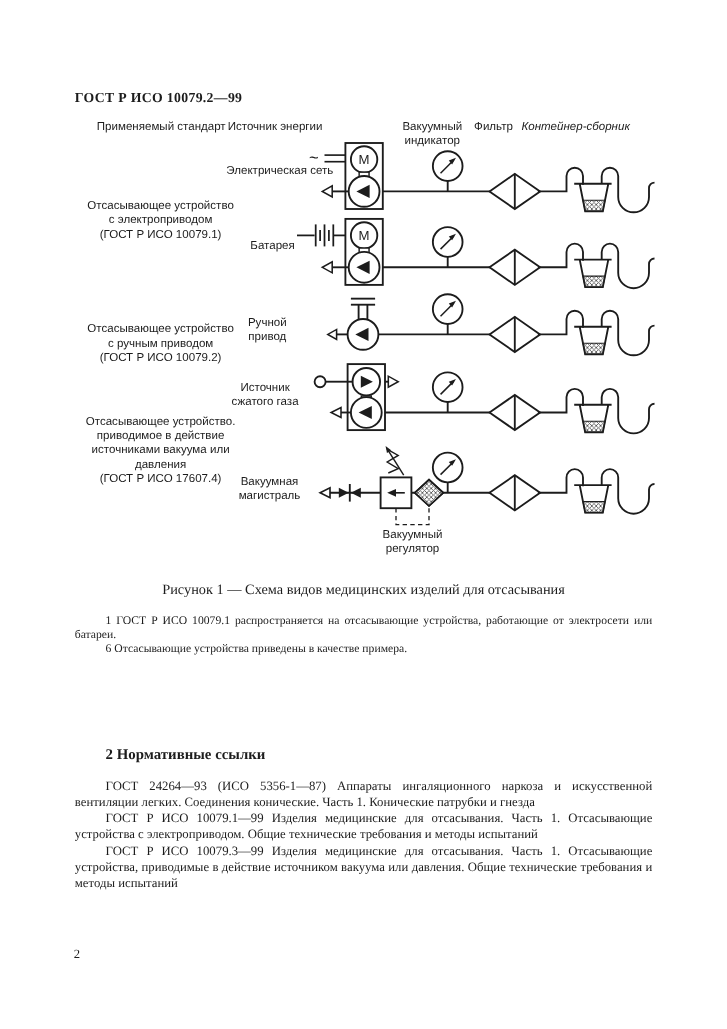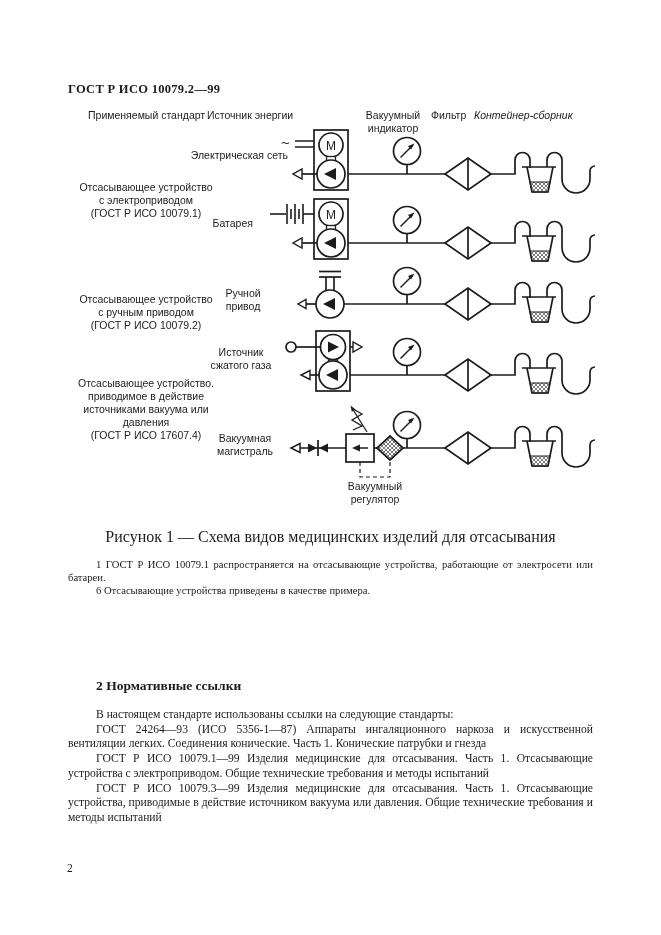--- a/index.html
+++ b/index.html
@@ -21,25 +21,25 @@
     font-family:"Liberation Serif", serif;
     letter-spacing:.3px;
   }
   .dlabel{
     font-family:"Liberation Sans", sans-serif;
     font-size:10.5px;line-height:13px;
     white-space:pre-line;
     color:#1c1c1c;
   }
   .center{text-align:center;}
-  .rightal{text-align:right;}
+  .rightal{text-align:right;margin-left:15px;}
 
   .caption{
     left:68px;top:528px;width:525px;
-    font-size:16px;text-align:center;
+    font-size:13px;text-align:center;
   }
   .notes{
     left:68px;top:558px;width:525px;
     font-size:10.6px;line-height:13.2px;
   }
   .notes .ntitle{
     text-indent:28px;letter-spacing:2.6px;
   }
   .notes p{
     margin:0;text-indent:28px;text-align:justify;
@@ -233,21 +233,20 @@
   <div class="txt caption">Рисунок 1 — Схема видов медицинских изделий для отсасывания</div>
 
   <div class="txt notes">
     <p>1 ГОСТ Р ИСО 10079.1 распространяется на отсасывающие устройства, работающие от электросети или батареи.</p>
     <p>6 Отсасывающие устройства приведены в качестве примера.</p>
   </div>
 
   <div class="txt sec-heading">2 Нормативные ссылки</div>
 
   <div class="txt refs">
-    <p>В настоящем стандарте использованы ссылки на следующие стандарты:</p>
     <p>ГОСТ 24264—93 (ИСО 5356-1—87) Аппараты ингаляционного наркоза и искусственной вентиляции легких. Соединения конические. Часть 1. Конические патрубки и гнезда</p>
     <p>ГОСТ Р ИСО 10079.1—99 Изделия медицинские для отсасывания. Часть 1. Отсасывающие устройства с электроприводом. Общие технические требования и методы испытаний</p>
     <p>ГОСТ Р ИСО 10079.3—99 Изделия медицинские для отсасывания. Часть 1. Отсасывающие устройства, приводимые в действие источником вакуума или давления. Общие технические требования и методы испытаний</p>
   </div>
 
   <div class="txt pagenum">2</div>
 
 </div>
 
 </body></html>

